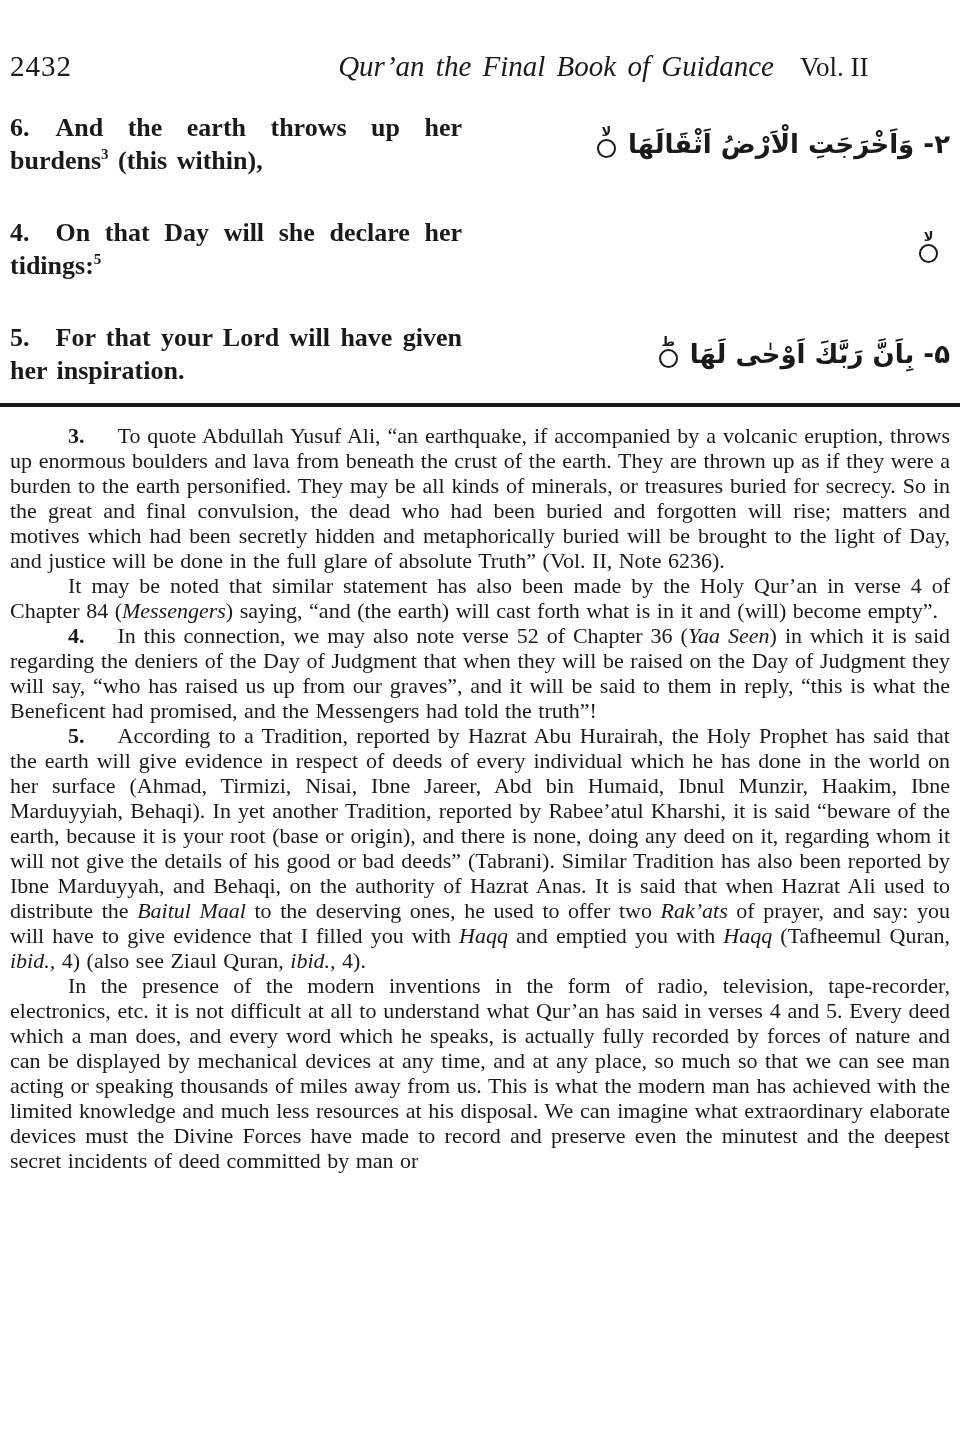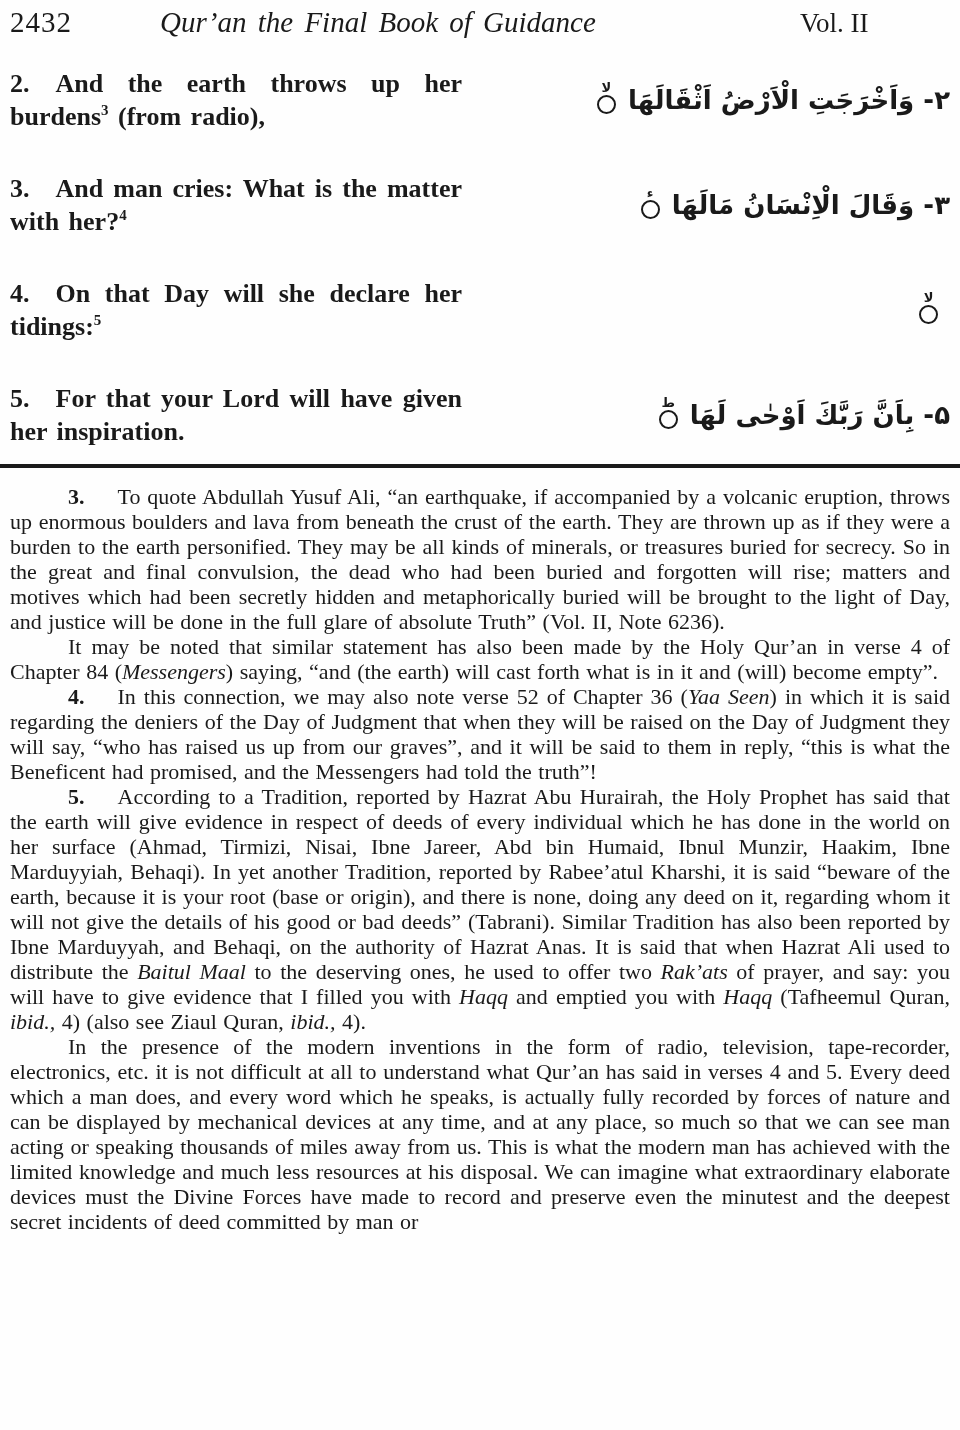--- a/index.html
+++ b/index.html
@@ -6,23 +6,23 @@
   *{box-sizing:border-box;}
   html,body{margin:0;padding:0;}
   body{
     width:960px;height:1430px;overflow:hidden;
     background:var(--paper);color:var(--ink);
     font-family:"Liberation Serif", serif;
   }
   .page{padding:6px 10px 0;}
 
   
-  .header{display:flex;align-items:baseline;margin-bottom:26px;}
+  .header{display:flex;align-items:baseline;margin-bottom:26px;gap:26px;}
   .pageno{width:150px;font-size:29px;letter-spacing:1px;}
-  .title{flex:1;text-align:left;font-style:italic;font-size:29px;word-spacing:4px;}
+  .title{flex:1;text-align:right;font-style:italic;font-size:29px;word-spacing:4px;margin-top:44px;}
   .vol{width:150px;text-align:left;font-size:27px;}
 
   
   .verses{margin-top:22px;}
   .verse-row{display:flex;justify-content:space-between;align-items:center;
     min-height:70px;margin-bottom:35px;}
   .verse-row:last-child{margin-bottom:4px;}
   .verse-en{width:452px;font-weight:bold;font-size:26px;line-height:33px;
     text-align:justify;word-spacing:3px;}
   .verse-en sup{font-size:15px;line-height:0;}
@@ -51,38 +51,29 @@
 
   <div class="header">
     <div class="pageno">2432</div>
     <div class="title">Qur’an the Final Book of Guidance</div>
     <div class="vol">Vol. II</div>
   </div>
 
   <div class="verses">
 
     <div class="verse-row">
-      <div class="verse-en"><span>2. And the earth throws up her burdens</span><sup>3</sup><span> (from radio),</span></div>
+      <div class="verse-en"><span>6. And the earth throws up her burdens</span><sup>3</sup><span> (this within),</span></div>
       <div class="verse-ar" dir="rtl">
         <span>۲- وَاَخْرَجَتِ الْاَرْضُ اَثْقَالَهَا</span>
         <span class="ayah-mark">
           <span class="above">لا</span>
         </span>
       </div>
     </div>
 
-    <div class="verse-row">
-      <div class="verse-en"><span>3. And man cries: What is the matter with her?</span><sup>4</sup></div>
-      <div class="verse-ar" dir="rtl">
-        <span>۳- وَقَالَ الْاِنْسَانُ مَالَهَا</span>
-        <span class="ayah-mark">
-          <span class="above">ء</span>
-        </span>
-      </div>
-    </div>
 
     <div class="verse-row">
       <div class="verse-en"><span>4. On that Day will she declare her tidings:</span><sup>5</sup></div>
       <div class="verse-ar" dir="rtl">
         <span class="ayah-mark">
           <span class="above">لا</span>
         </span>
       </div>
     </div>
 

